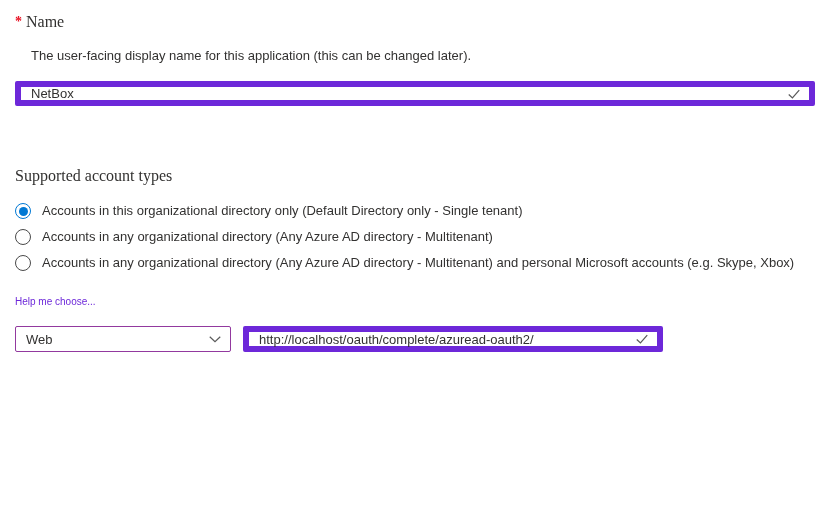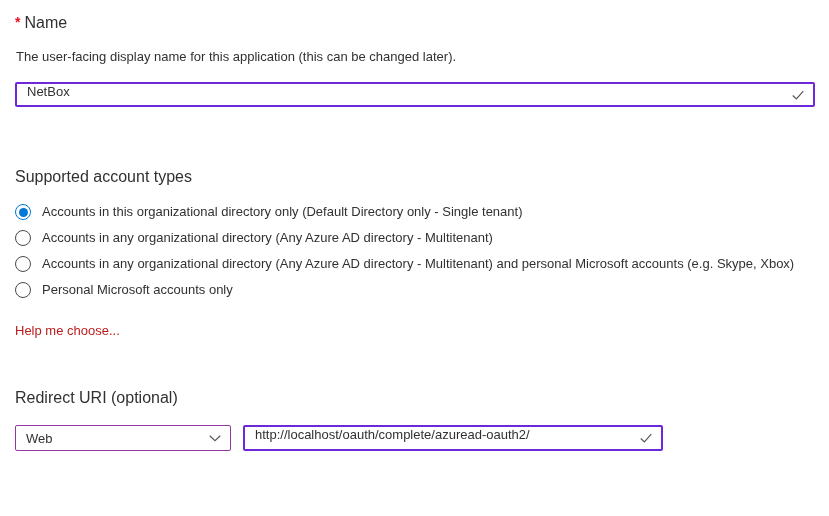--- a/index.html
+++ b/index.html
@@ -17,49 +17,50 @@
     padding: 10px 14px 0 15px;
     overflow: hidden;
     background: #ffffff;
   }
   .section-heading {
     font-size: 16px;
     font-weight: 400;
     color: #323130;
     line-height: 20px;
     margin: 0;
+    font-family: Liberation Serif, serif;
   }
   .req {
     color: #e81123;
     font-size: 14px;
     font-weight: 700;
     margin-right: 4px;
     vertical-align: 1px;
   }
   .desc {
     font-size: 13px;
     line-height: 18px;
     color: #323130;
-    margin: 1px;
+    margin: 16px;
     max-width: 802px;
   }
   
   .name-heading { margin-top: 2px; }
   .name-desc { margin-top: 15px; }
   .text-input {
     position: relative;
     margin-top: 16px;
     height: 25px;
     width: 800px;
     box-sizing: border-box;
-    border: 2px solid #6d28d9;
+    border: 6px solid #6d28d9;
     border-radius: 2px;
     background: #ffffff;
     display: flex;
-    align-items: flex-start;
+    align-items: center;
   }
   .text-input .value {
     font-size: 13px;
     padding-left: 10px;
     color: #323130;
     white-space: nowrap;
     overflow: hidden;
   }
   .valid-icon {
     position: absolute;
@@ -101,22 +102,22 @@
   .option-label {
     font-size: 13px;
     line-height: 16px;
     margin-left: 11px;
     color: #323130;
     white-space: nowrap;
   }
   .help-link {
     display: inline-block;
     margin-top: 15px;
-    font-size: 13px;
-    color: #b91c1c;
+    font-size: 10px;
+    color: #6d28d9;
     text-decoration: none;
     cursor: pointer;
   }
   
   .redirect-heading { margin-top: 49px; }
   .redirect-desc { margin-top: 16px; }
   .redirect-controls {
     margin-top: 17px;
     display: flex;
     align-items: center;
@@ -183,30 +184,25 @@
       <span class="option-label">Accounts in this organizational directory only (Default Directory only - Single tenant)</span>
     </div>
     <div class="option">
       <span class="radio"></span>
       <span class="option-label">Accounts in any organizational directory (Any Azure AD directory - Multitenant)</span>
     </div>
     <div class="option">
       <span class="radio"></span>
       <span class="option-label">Accounts in any organizational directory (Any Azure AD directory - Multitenant) and personal Microsoft accounts (e.g. Skype, Xbox)</span>
     </div>
-    <div class="option">
-      <span class="radio"></span>
-      <span class="option-label">Personal Microsoft accounts only</span>
-    </div>
   </div>
 
   <a class="help-link">Help me choose...</a>
 
   
-  <h3 class="section-heading redirect-heading">Redirect URI (optional)</h3>
 
 
   <div class="redirect-controls">
     <div class="dropdown">
       <span class="value">Web</span>
       <span class="chevron-icon">
         <svg width="14" height="14" viewBox="0 0 16 16">
           <path d="M2 5.5 L8 11 L14 5.5" stroke="#5a5a5a" stroke-width="1.4" fill="none"></path>
         </svg>
       </span>

